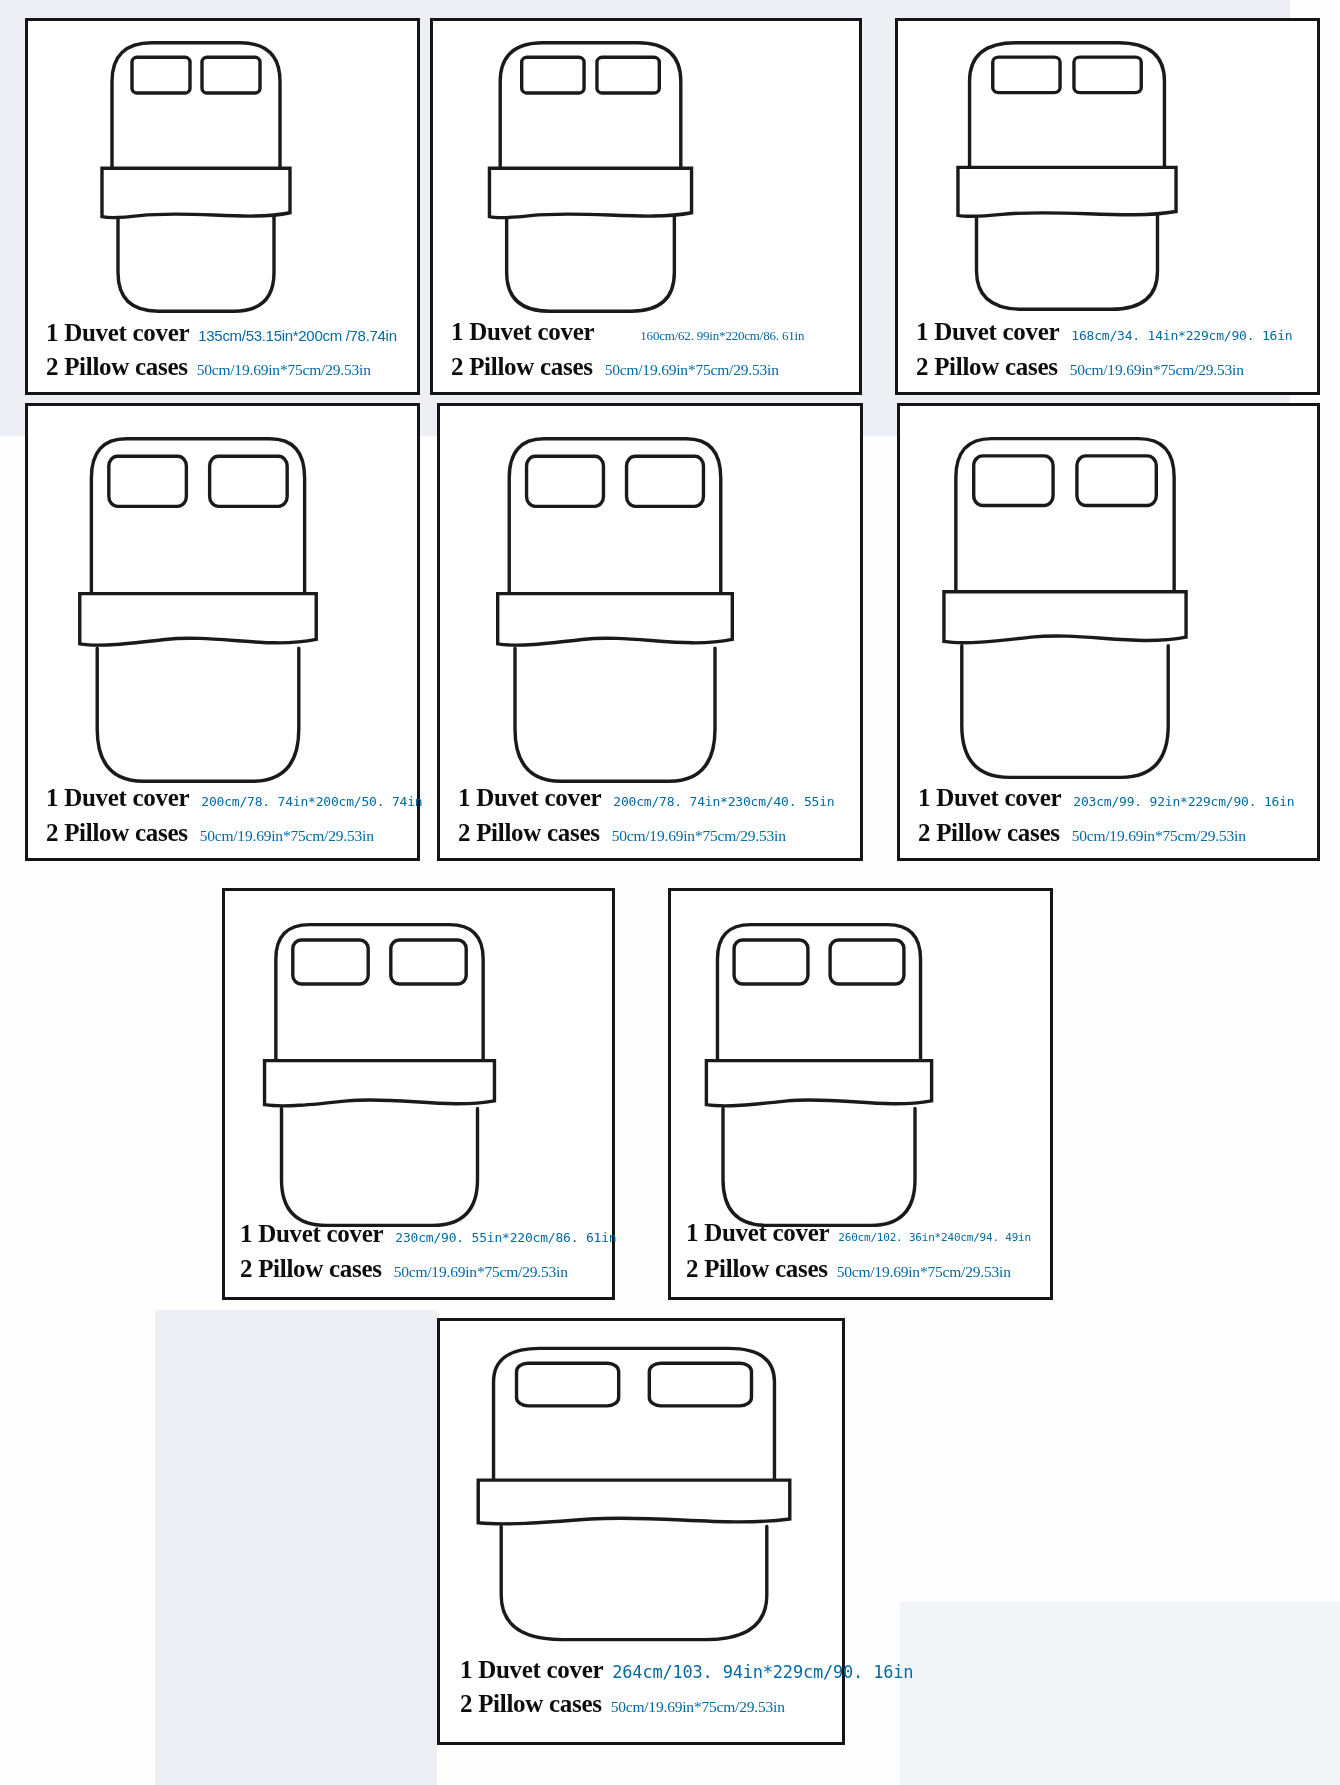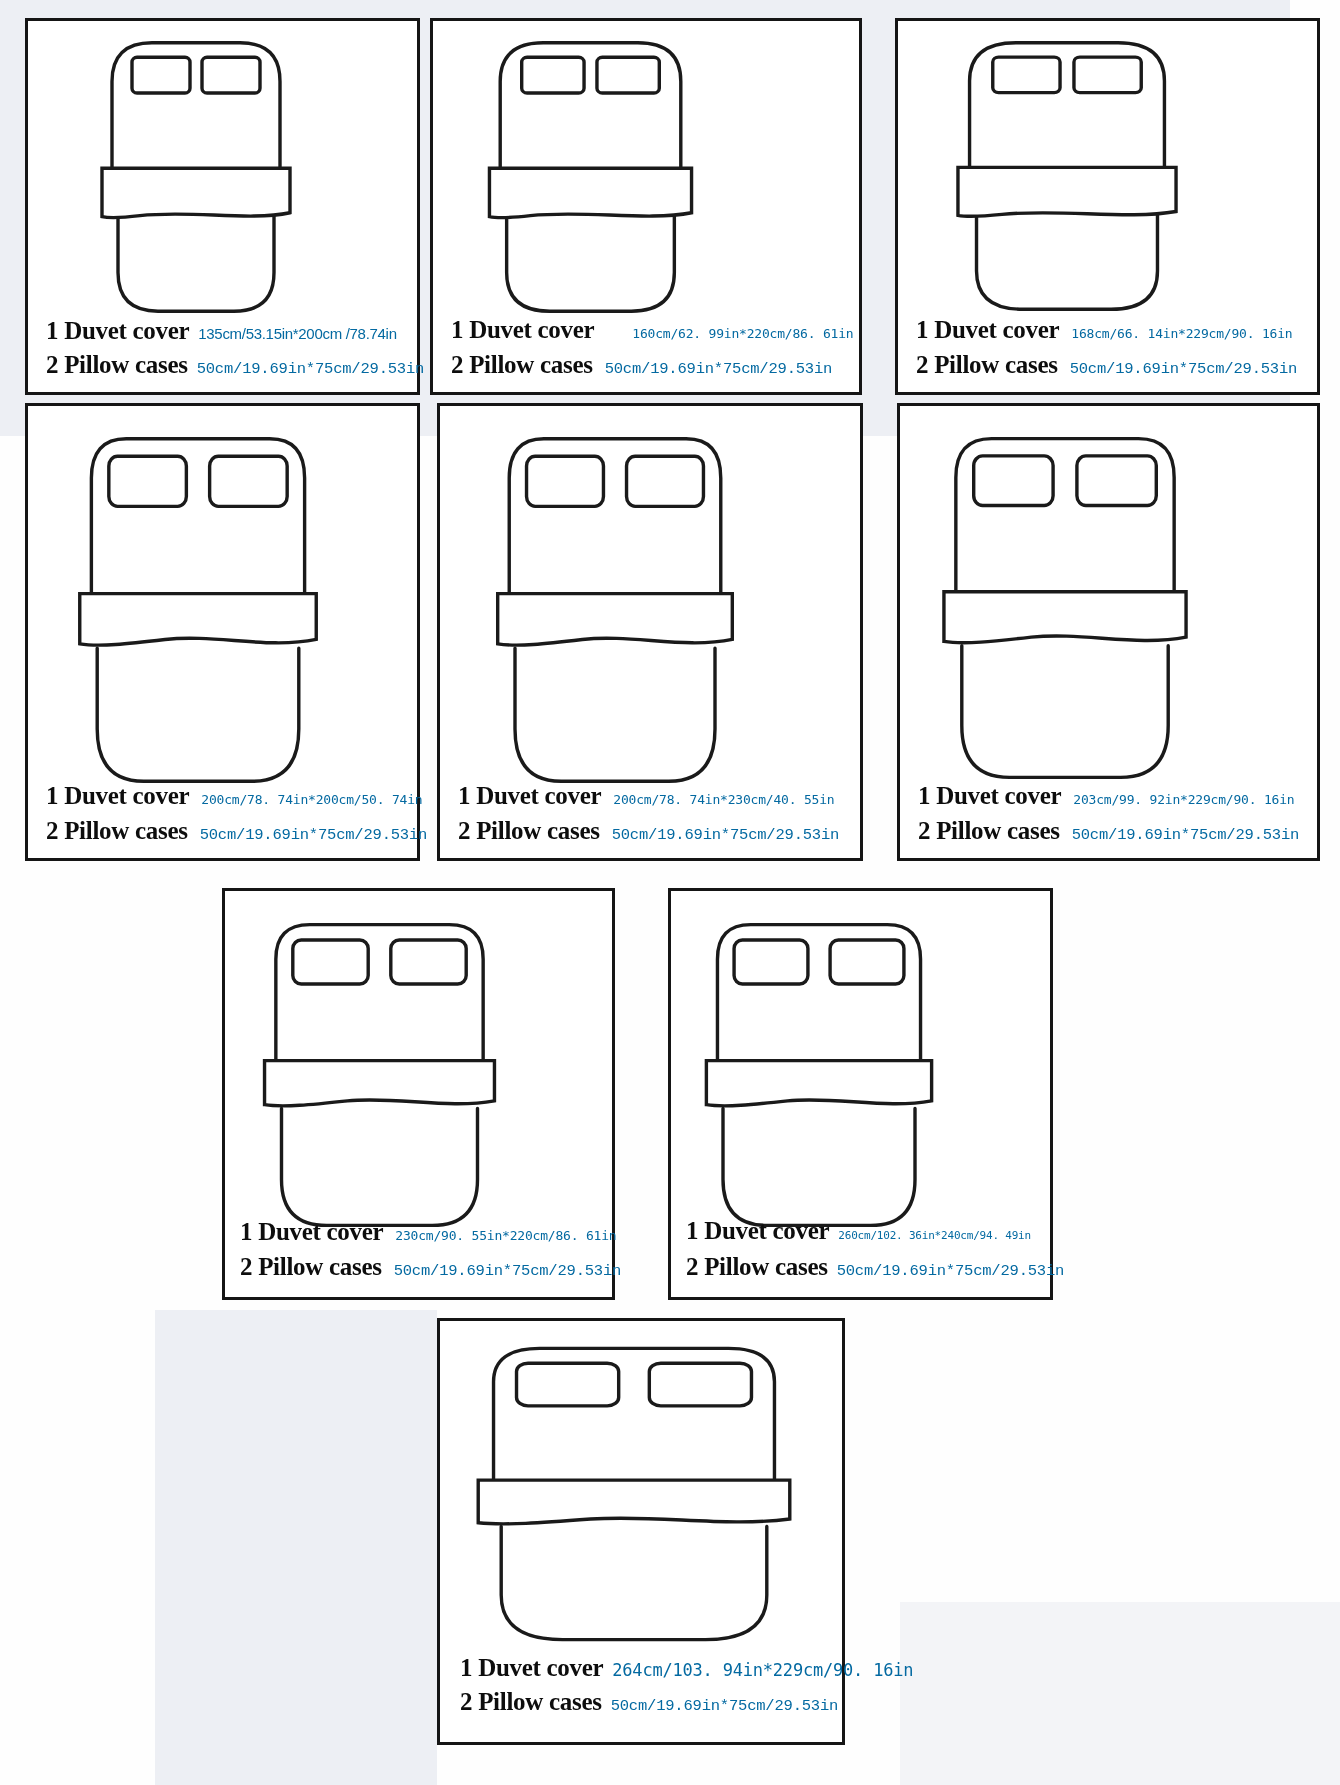--- a/index.html
+++ b/index.html
@@ -29,21 +29,21 @@
   .line{display:flex;align-items:baseline;gap:12px;line-height:31px;white-space:nowrap;}
   .qty{
     font-family:"Liberation Serif",serif;
     font-weight:700;
     font-size:25px;
     letter-spacing:-0.3px;
     color:#0d0d0d;
   }
   .size{color:#0369a1;}
   .duvet-size{font-family:"DejaVu Sans Mono",monospace;font-size:13px;letter-spacing:-0.2px;}
-  .pillow-size{font-family:Liberation Mono, monospace;font-size:15.5px;letter-spacing:-0.2px;}
+  .pillow-size{font-family:Liberation Serif, serif;font-size:15.5px;letter-spacing:-0.2px;}
 
   
   .p1{left:25px;top:18px;width:395px;height:377px;}
   .p2{left:430px;top:18px;width:432px;height:377px;}
   .p3{left:895px;top:18px;width:425px;height:377px;}
   .p4{left:25px;top:403px;width:395px;height:458px;}
   .p5{left:437px;top:403px;width:426px;height:458px;}
   .p6{left:897px;top:403px;width:423px;height:458px;}
   .p7{left:222px;top:888px;width:393px;height:412px;}
   .p8{left:668px;top:888px;width:385px;height:412px;}
@@ -56,21 +56,21 @@
   .p4 .bed{width:252px;height:360px;margin:24px 0 0 36px;}
   .p5 .bed{width:250px;height:360px;margin:24px 0 0 42px;}
   .p6 .bed{width:258px;height:356px;margin:24px 0 0 28px;}
   .p7 .bed{width:245px;height:316px;margin:26px 0 0 24px;}
   .p8 .bed{width:240px;height:316px;margin:26px 0 0 20px;}
   .p9 .bed{width:332px;height:306px;margin:20px 0 0 20px;}
 
   
   .p1 .duvet-size{font-family:"Liberation Sans",sans-serif;font-size:15px;letter-spacing:-0.3px;}
   .p1 .line{gap:9px;}
-  .p2 .duvet-size{margin-left:26px;}
+  .p2 .duvet-size{margin-left:34px;font-family:Liberation Serif, serif;}
   .p8 .duvet-size{font-size:11px;}
   .p8 .line,.p9 .line{gap:9px;}
   .p9 .duvet-size{font-size:17px;}
   .p9 .labels{bottom:20px;left:20px;}
   .p7 .labels,.p8 .labels{bottom:10px;left:15px;}
 </style>
 </head>
 <body>
 
 <div class="strip" id="strip-row3"></div>
@@ -126,21 +126,21 @@
     <path fill="none" stroke="#1a1a1a" stroke-width="3.4" vector-effect="non-scaling-stroke" stroke-linecap="round" d="M 16 146 L 16 46 Q 16 6 56 6 L 144 6 Q 184 6 184 46 L 184 146"></path>
     <rect fill="#ffffff" stroke="#1a1a1a" stroke-width="3.4" vector-effect="non-scaling-stroke" x="36" y="21" width="58" height="37" rx="5"></rect>
     <rect fill="#ffffff" stroke="#1a1a1a" stroke-width="3.4" vector-effect="non-scaling-stroke" x="106" y="21" width="58" height="37" rx="5"></rect>
     <path fill="none" stroke="#1a1a1a" stroke-width="3.4" vector-effect="non-scaling-stroke" stroke-linecap="round" d="M 22 186 L 22 244 Q 22 284 62 284 L 138 284 Q 178 284 178 244 L 178 186"></path>
     <path fill="#ffffff" stroke="#1a1a1a" stroke-width="3.4" vector-effect="non-scaling-stroke" d="M 6 136 L 194 136 L 194 182 C 152 191 96 179 44 185 C 28 187 14 188 6 186 Z"></path>
   </svg>
       </div>
     <div class="labels">
       <div class="line">
         <span class="qty">1 Duvet cover</span>
-        <span class="size duvet-size">168cm/66. 14in*229cm/90. 16in</span>
+        <span class="size duvet-size">168cm/34. 14in*229cm/90. 16in</span>
       </div>
       <div class="line">
         <span class="qty">2 Pillow cases</span>
         <span class="size pillow-size">50cm/19.69in*75cm/29.53in</span>
       </div>
     </div>
   </div>
     <div class="panel p4">
     <div class="bed">
         <svg viewBox="0 0 260 330" preserveAspectRatio="none">

